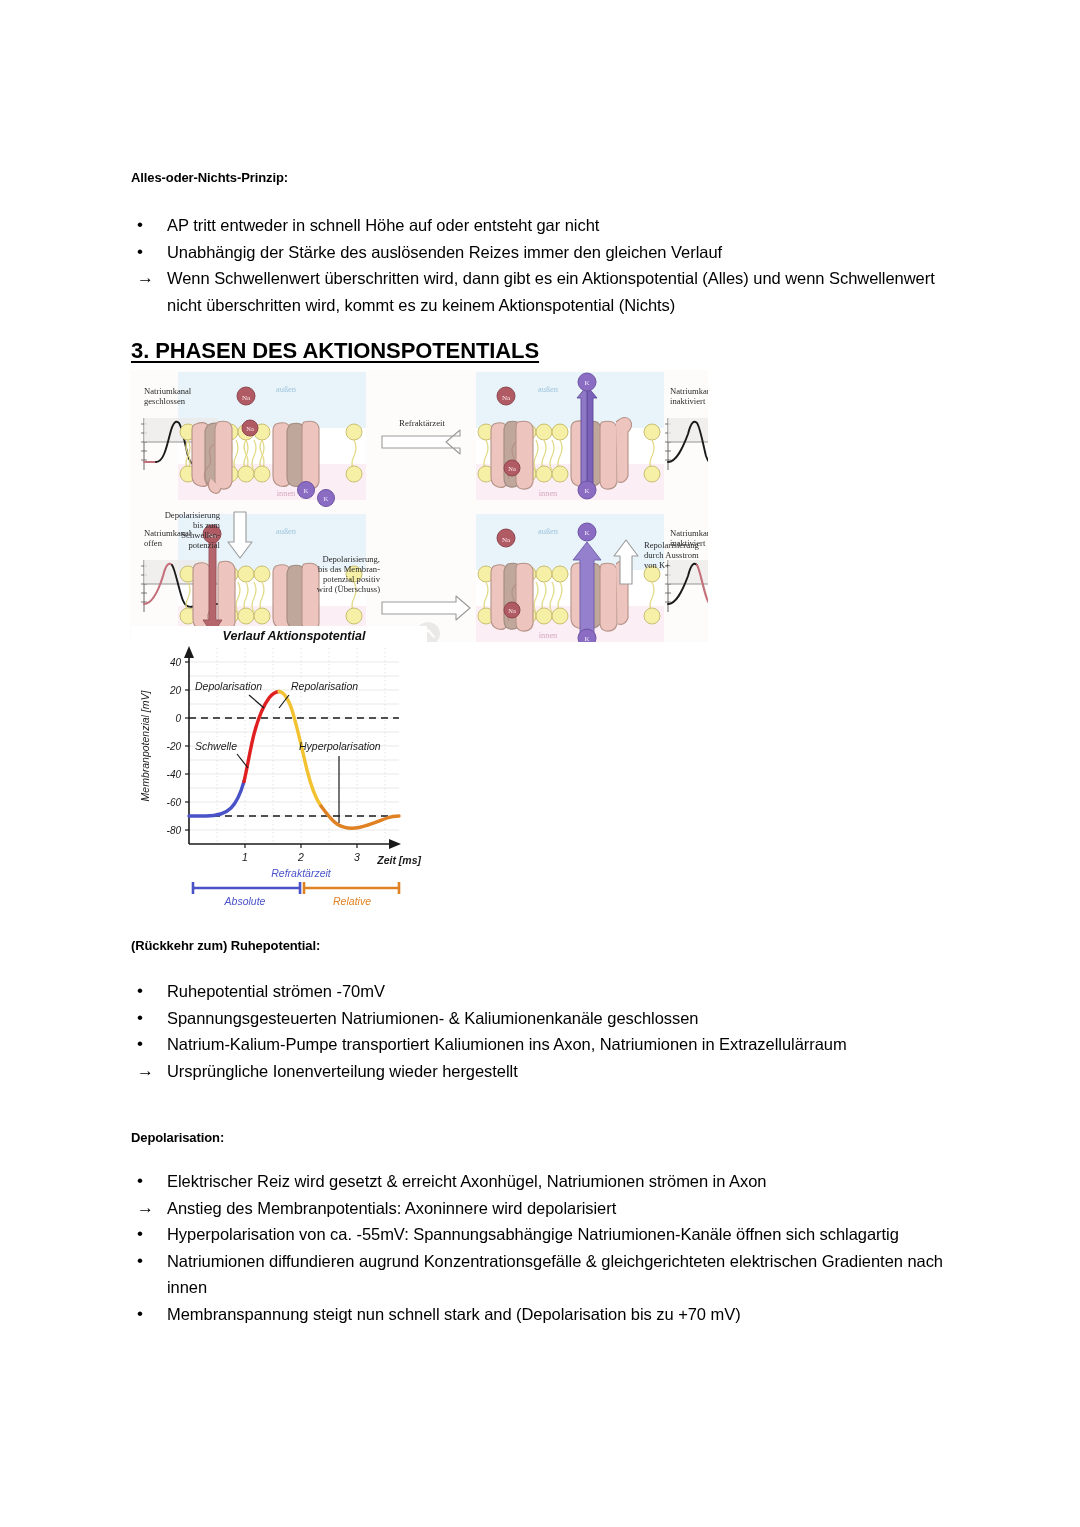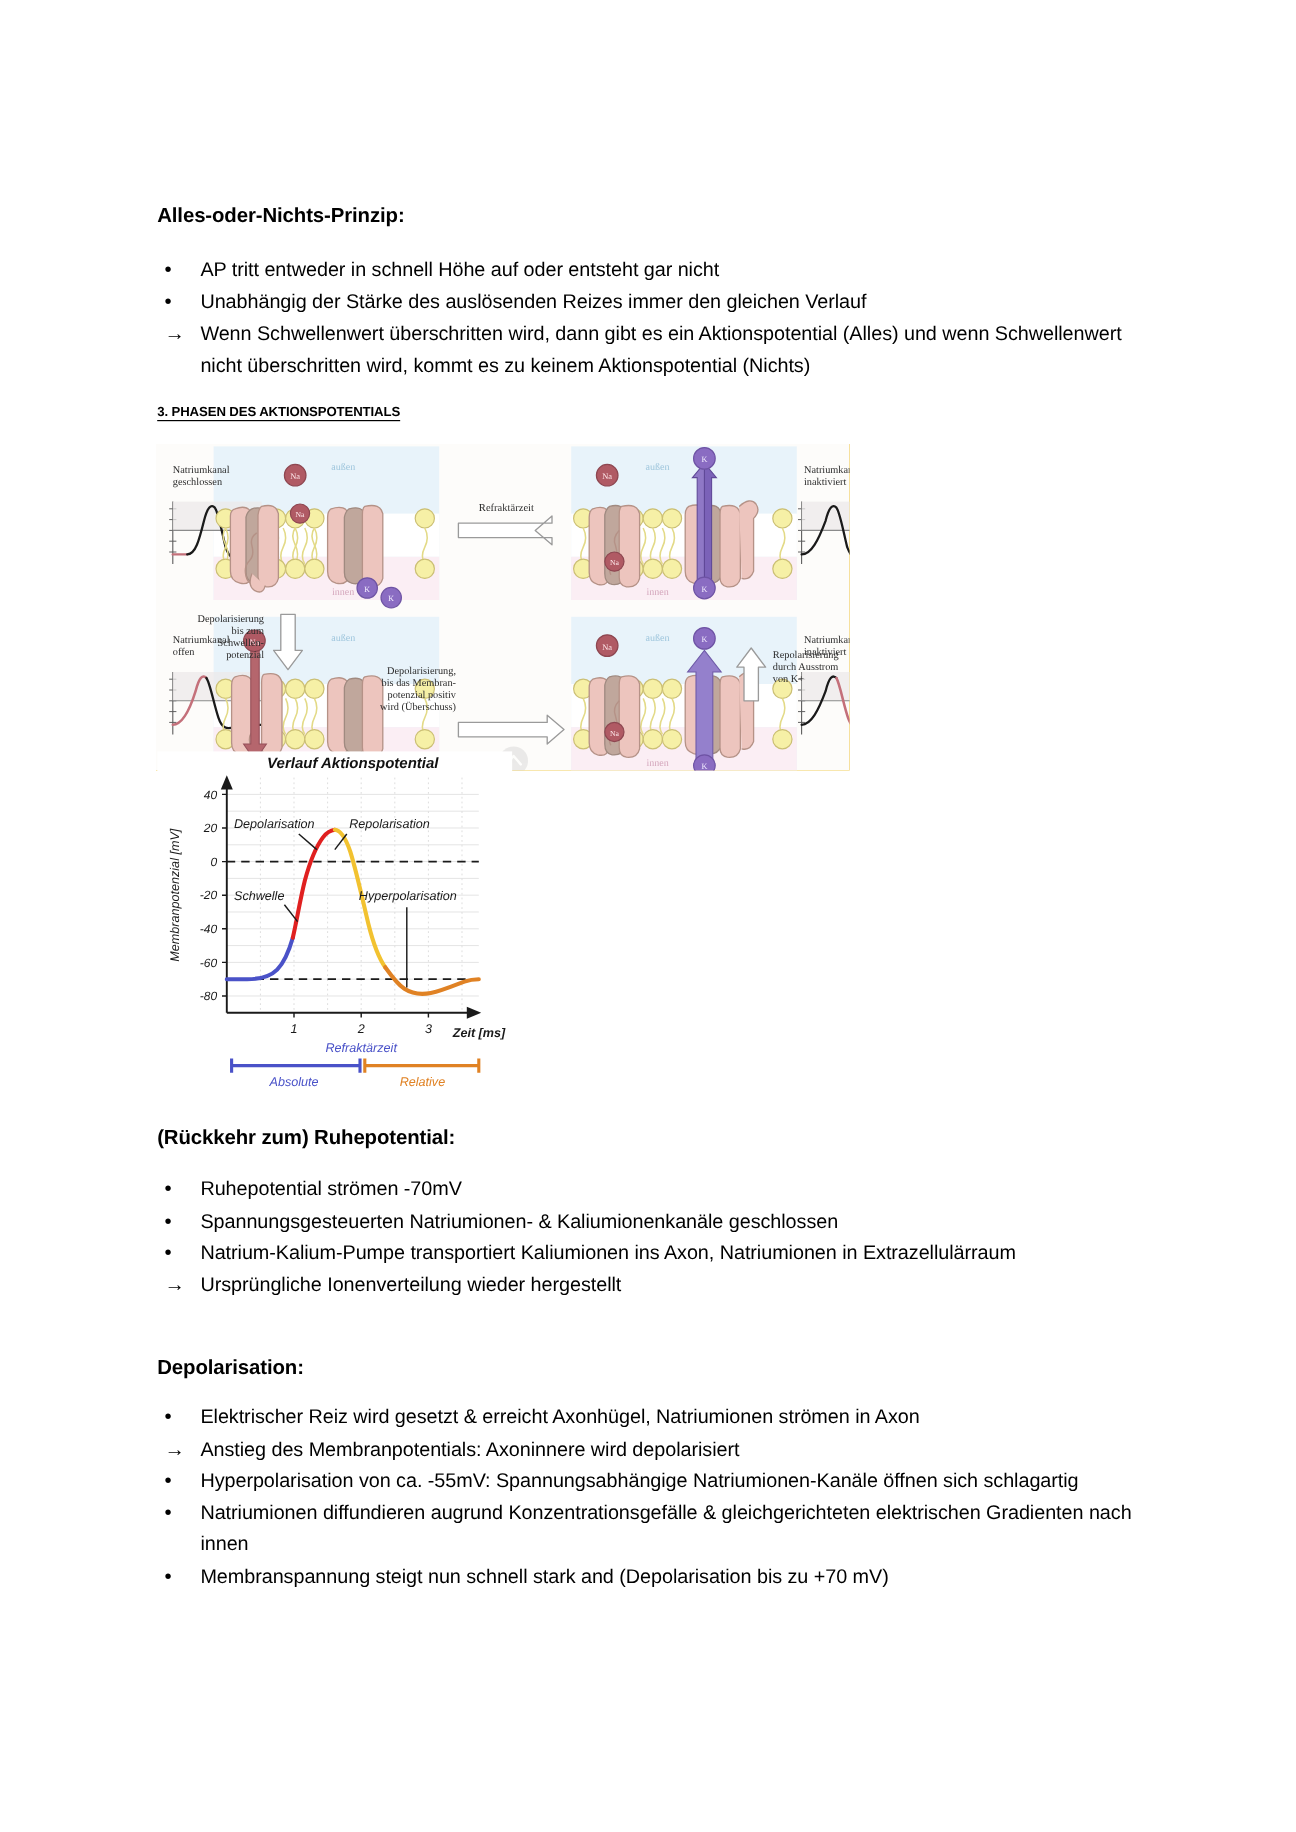--- a/index.html
+++ b/index.html
@@ -11,21 +11,21 @@
     font-family: "Liberation Sans", sans-serif;
     color: #000000;
     position: relative;
     overflow: hidden;
   }
   .page { position: absolute; left: 0; top: 0; width: 1080px; height: 1527px; }
 
   
   .heading {
     position: absolute;
-    font-size: 17px;
+    font-size: 13px;
     font-weight: bold;
     letter-spacing: -0.1px;
     white-space: nowrap;
   }
   .bullets { position: absolute; }
   .li {
     display: flex;
     align-items: flex-start;
     font-size: 16.5px;
     line-height: 26.5px;
@@ -37,36 +37,36 @@
     text-align: left;
     padding-left: 6px;
     font-size: 16px;
   }
   .li .mark.dot { font-size: 17px; line-height: 26.5px; }
   .li .mark.arrow { font-size: 17px; line-height: 26.5px; }
   .li .txt { flex: 1 1 auto; }
 
   .section-title {
     position: absolute;
-    font-size: 11px;
+    font-size: 22px;
     font-weight: bold;
     text-decoration: underline;
     text-underline-offset: 3px;
     letter-spacing: -0.1px;
     white-space: nowrap;
   }
 
   
   #membrane-figure {
     position: absolute;
     left: 130px;
     top: 370px;
     width: 578px;
     height: 272px;
-    background: #eab308;
+    background: #a21caf;
   }
   
   #ap-chart {
     position: absolute;
     left: 131px;
     top: 626px;
     width: 296px;
     height: 280px;
     font-style: italic;
   }

